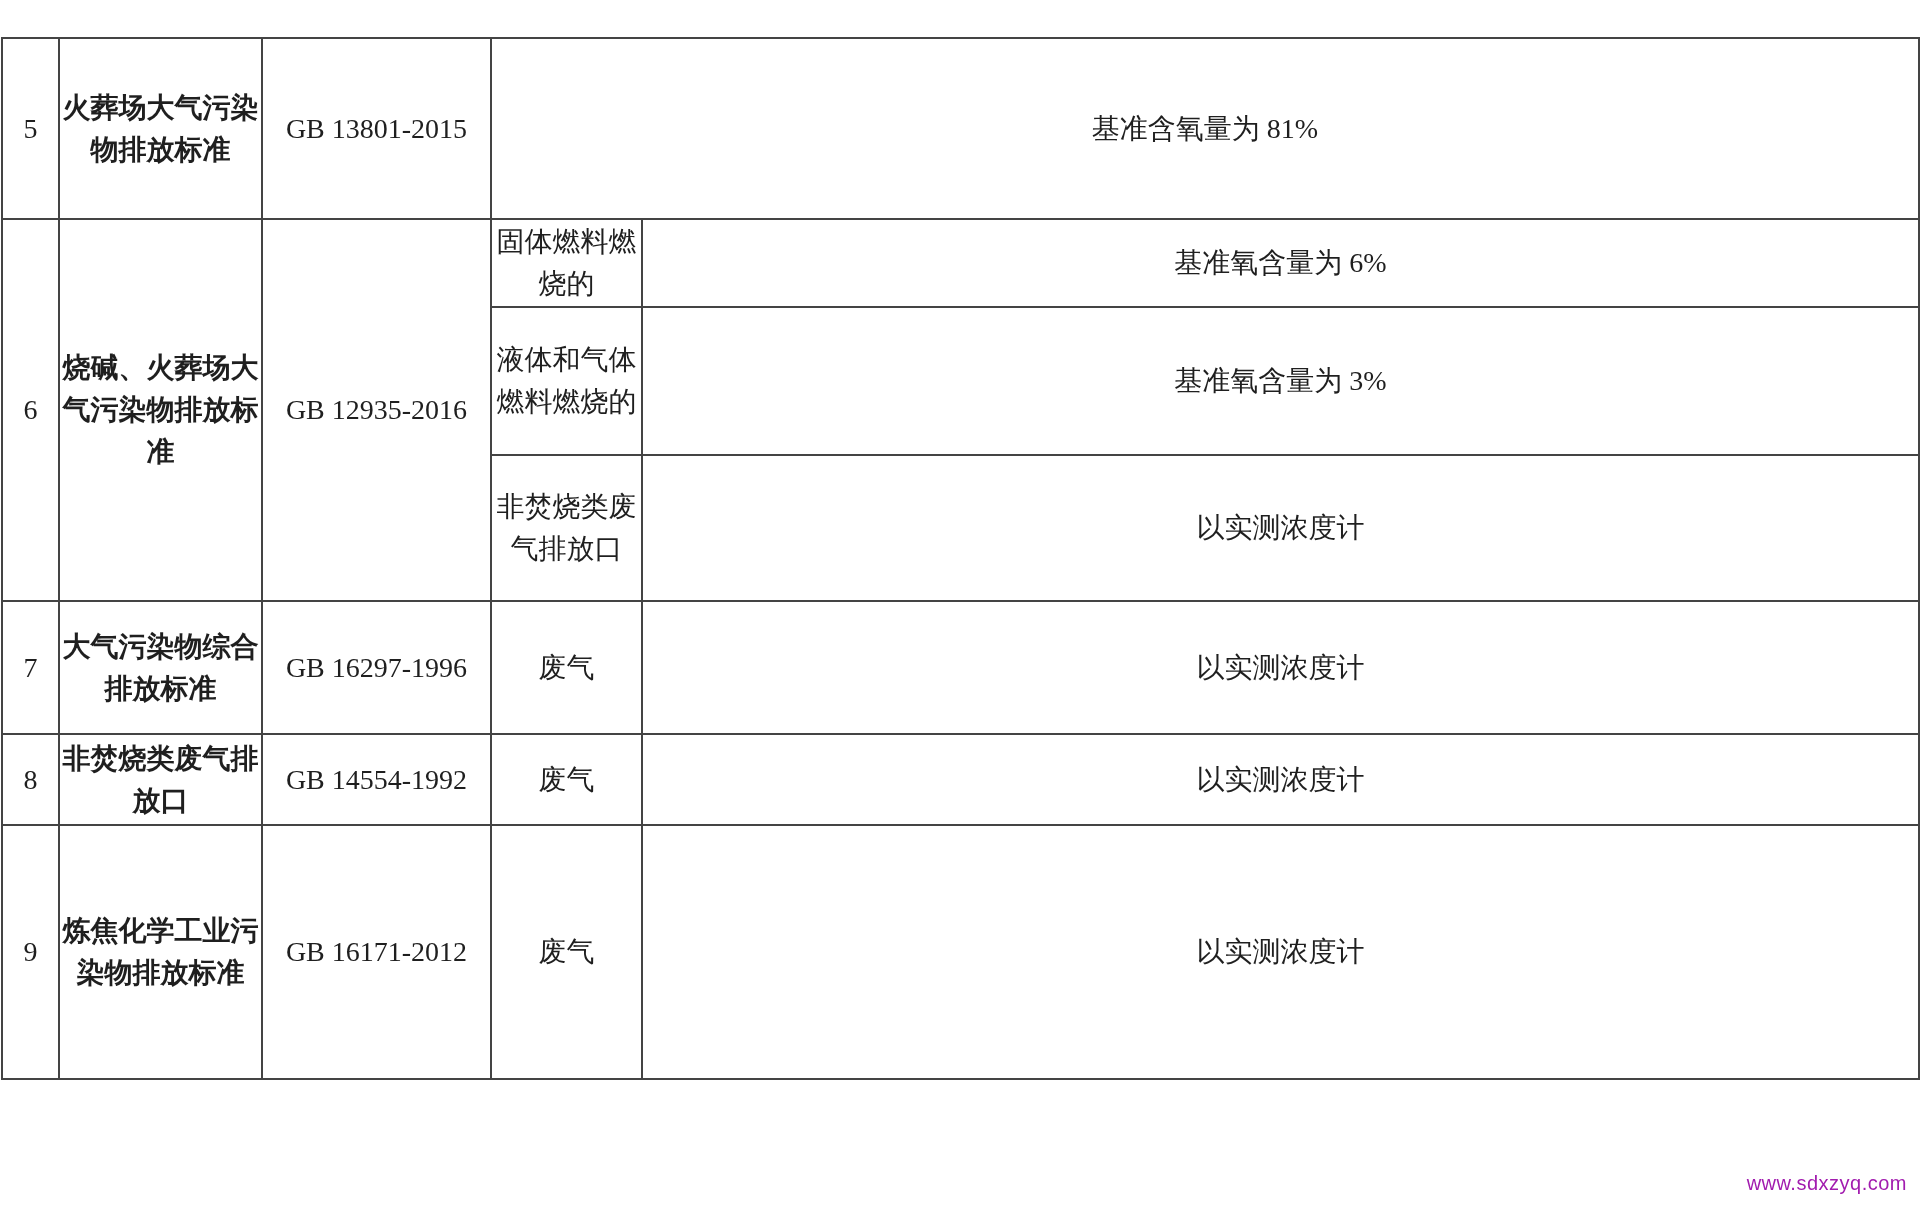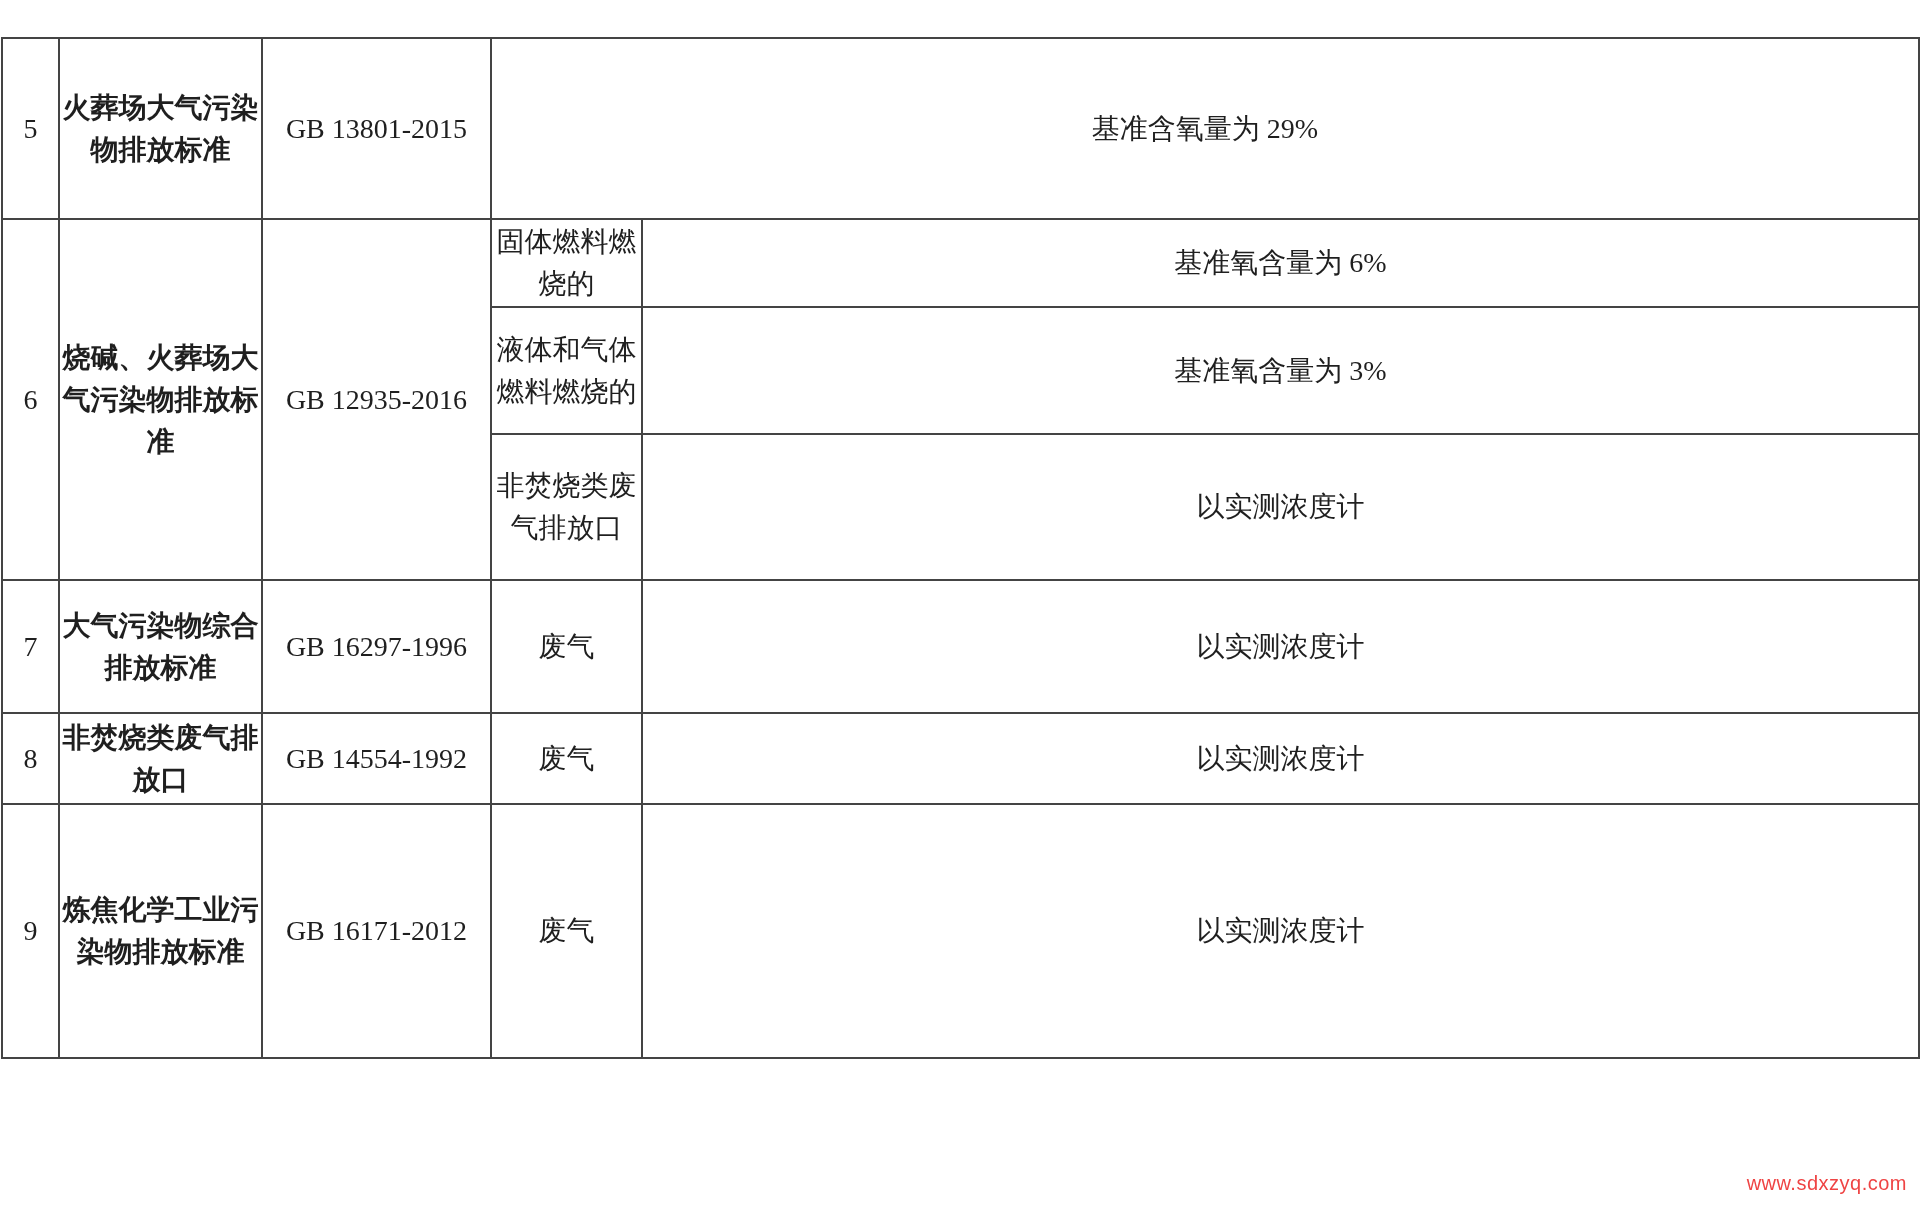--- a/index.html
+++ b/index.html
@@ -38,32 +38,32 @@
   table.std {
     border: 2px solid #4a4a4a;
   }
   td.no-cell { font-size: 28px; }
   td.name-cell { padding: 2px 6px; font-weight: bold; }
   td.code-cell { white-space: nowrap; }
   td.cat-cell  { padding: 2px 8px; }
   td.remark-cell { }
   tr.h-r5  { height: 181px; }
   tr.h-r6a { height: 88px; }
-  tr.h-r6b { height: 127px; }
+  tr.h-r6b { height: 148px; }
   tr.h-r6c { height: 146px; }
   tr.h-r7  { height: 133px; }
   tr.h-r8  { height: 91px; }
   tr.h-r9  { height: 254px; }
   .watermark {
     position: absolute;
     top: 1172px;
     right: 13px;
     font-family: "Liberation Sans", "DejaVu Sans", sans-serif;
     font-size: 20px;
-    color: #ef4444;
+    color: #a21caf;
     letter-spacing: 0.5px;
   }
 </style>
 </head>
 <body>
 
 <div class="page">
 
   <table class="std">
     <colgroup>
@@ -72,21 +72,21 @@
       <col style="width:229px">
       <col style="width:151px">
       <col style="width:1277px">
     </colgroup>
     <tbody>
 
       <tr class="h-r5">
         <td class="no-cell">5</td>
         <td class="name-cell">火葬场大气污染物排放标准</td>
         <td class="code-cell">GB 13801-2015</td>
-        <td class="remark-cell" colspan="2">基准含氧量为 29%</td>
+        <td class="remark-cell" colspan="2">基准含氧量为 81%</td>
       </tr>
 
       <tr class="h-r6a">
         <td class="no-cell" rowspan="3">6</td>
         <td class="name-cell" rowspan="3">烧碱、火葬场大气污染物排放标准</td>
         <td class="code-cell" rowspan="3">GB 12935-2016</td>
         <td class="cat-cell">固体燃料燃烧的</td>
         <td class="remark-cell">基准氧含量为 6%</td>
       </tr>
       <tr class="h-r6b">

